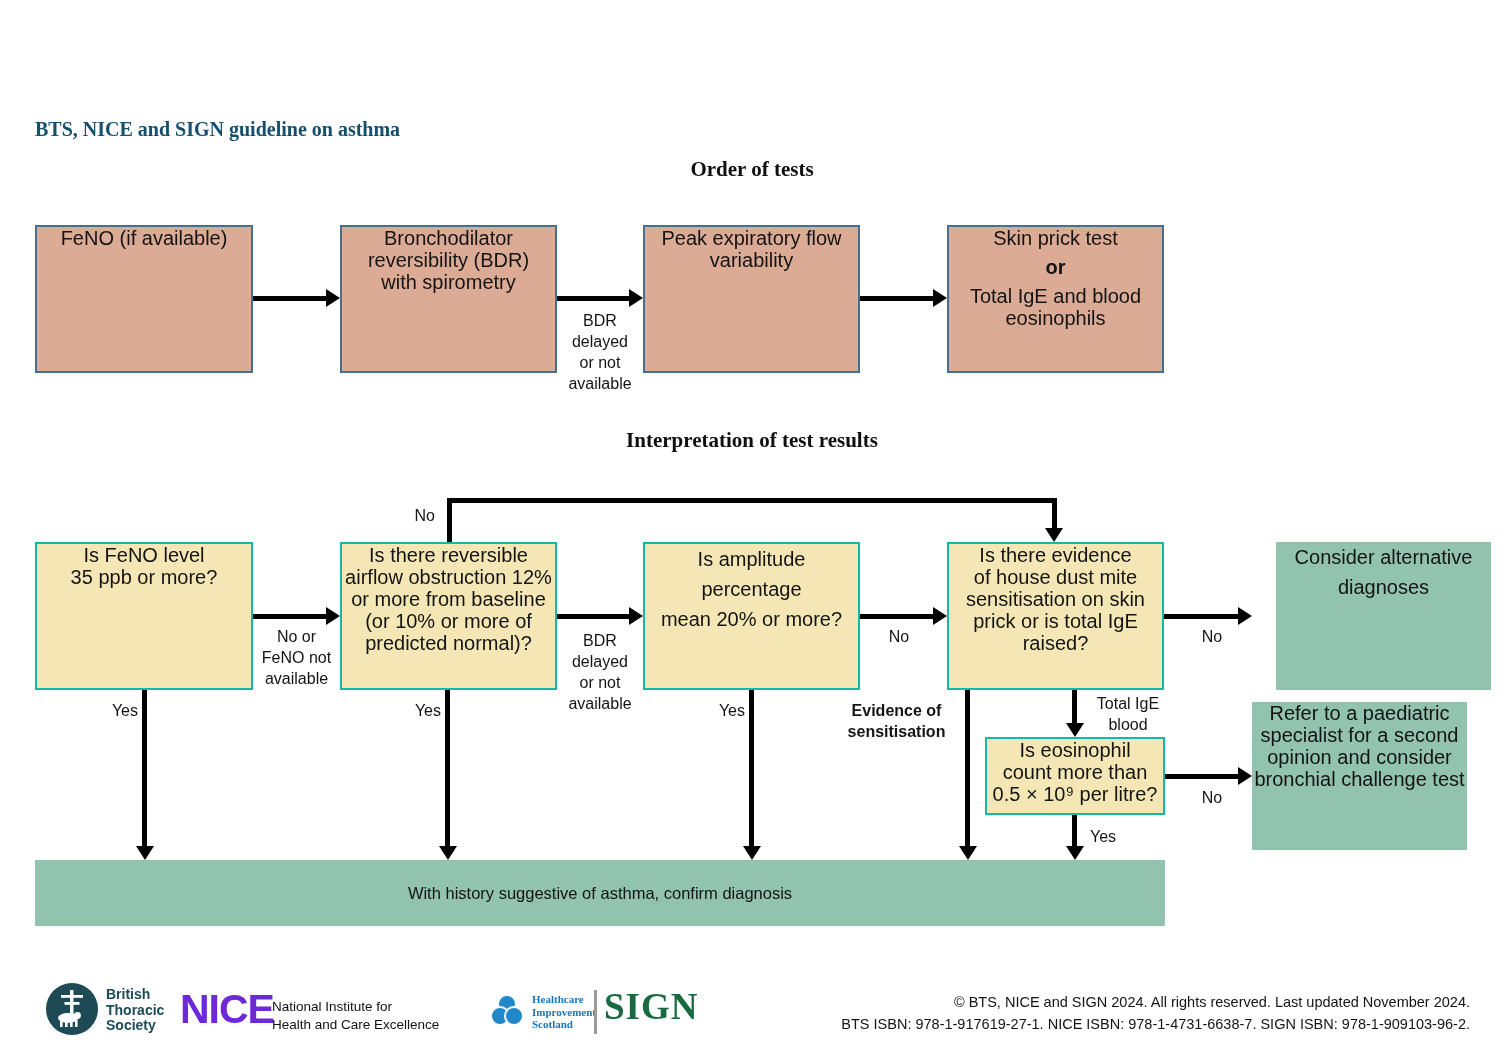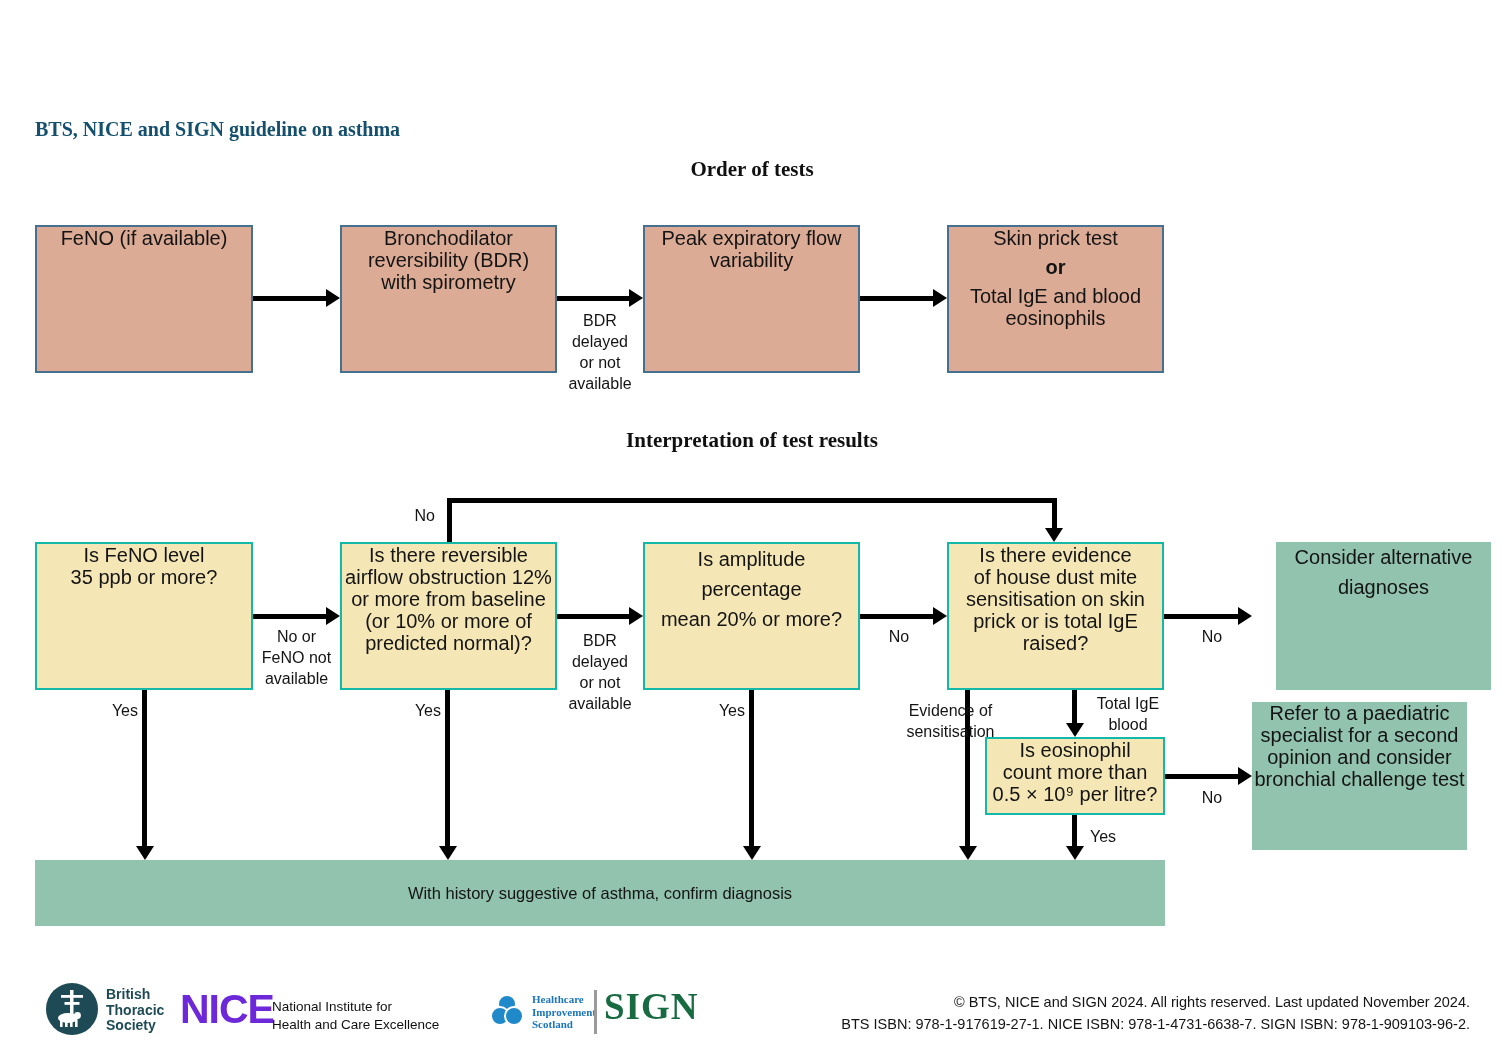--- a/index.html
+++ b/index.html
@@ -170,21 +170,21 @@
   <div class="vline" style="left:965px;top:690px;height:158px;"></div>
   <div class="ah-d" style="left:959px;top:846px;"></div>
   <div class="vline" style="left:1072px;top:690px;height:35px;"></div>
   <div class="ah-d" style="left:1066px;top:723px;"></div>
   <div class="vline" style="left:1072px;top:815px;height:33px;"></div>
   <div class="ah-d" style="left:1066px;top:846px;"></div>
 
   <div class="edge-label" style="left:88px;top:700px;width:50px;text-align:right;">Yes</div>
   <div class="edge-label" style="left:391px;top:700px;width:50px;text-align:right;">Yes</div>
   <div class="edge-label" style="left:695px;top:700px;width:50px;text-align:right;">Yes</div>
-  <div class="edge-label" style="left:893px;top:700px;width:115px;">
+  <div class="edge-label" style="left:839px;top:700px;width:115px;font-weight:bold;">
     <div>Evidence of</div>
     <div>sensitisation</div>
   </div>
   <div class="edge-label" style="left:1086px;top:693px;width:84px;">
     <div>Total IgE</div>
     <div>blood</div>
   </div>
   <div class="edge-label" style="left:1090px;top:826px;width:45px;text-align:left;">Yes</div>
 
   <div class="confirm-bar">With history suggestive of asthma, confirm diagnosis</div>

